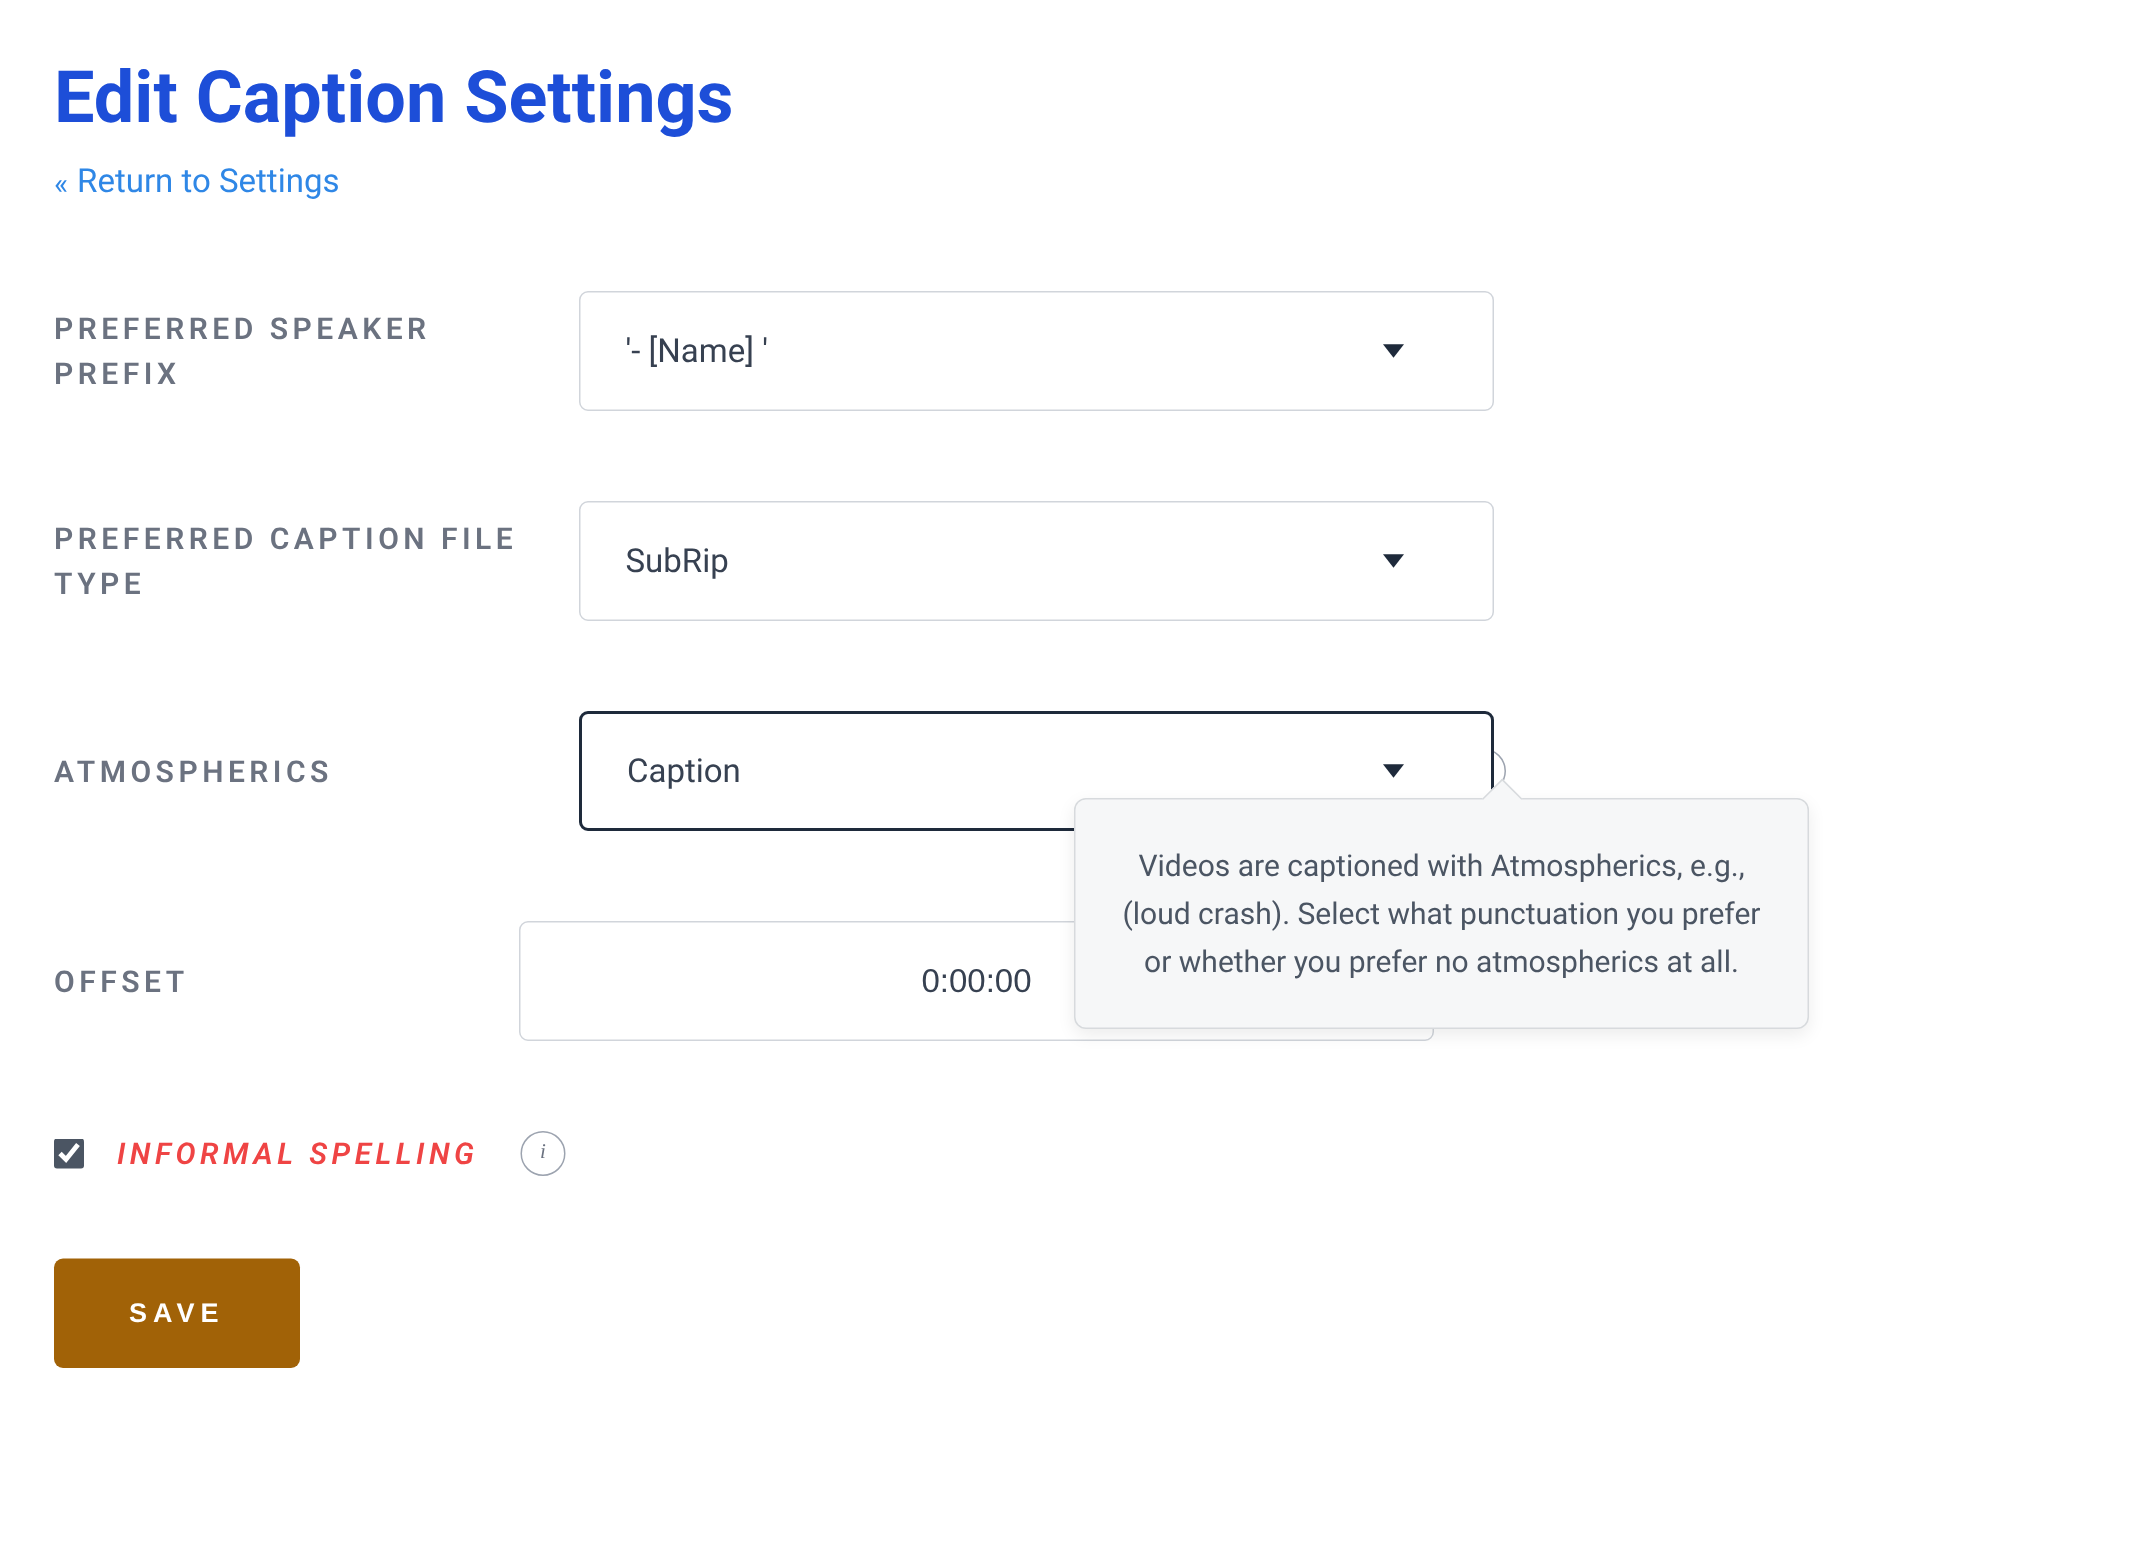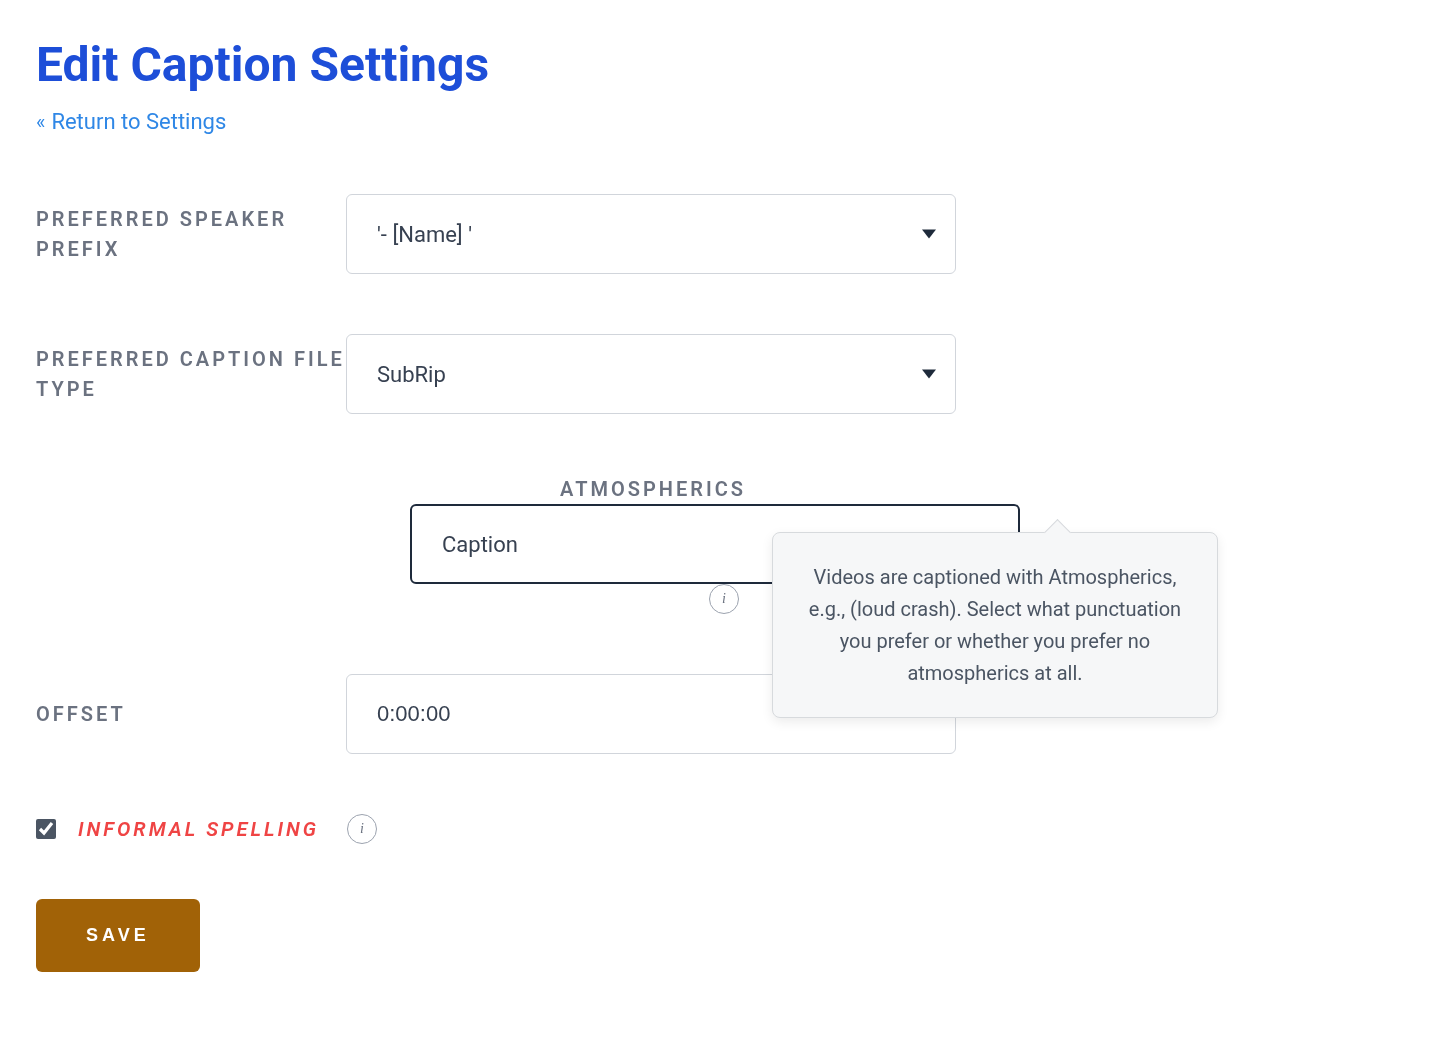--- a/index.html
+++ b/index.html
@@ -57,20 +57,21 @@
       height: 80px;
       border: 1px solid #d1d5db;
       border-radius: 6px;
       padding: 0 50px 0 30px;
       font-size: 22px;
       color: #374151;
       background: #ffffff;
       appearance: none;
       -webkit-appearance: none;
       cursor: pointer;
+      margin-left: 40px;
     }
     .select-field.focused {
       border: 2px solid #1e2a3b;
     }
     .select-caret {
       position: absolute;
       right: 20px;
       top: 50%;
       transform: translateY(-50%);
       pointer-events: none;
@@ -82,43 +83,44 @@
     }
     .text-input {
       width: 610px;
       height: 80px;
       border: 1px solid #d1d5db;
       border-radius: 6px;
       padding: 0 30px;
       font-size: 22px;
       color: #374151;
       background: #ffffff;
+      text-align: center;
     }
     .info-icon {
       display: inline-flex;
       align-items: center;
       justify-content: center;
       width: 30px;
       height: 30px;
       border: 1px solid #9ca3af;
       border-radius: 50%;
       color: #6b7280;
       font-size: 14px;
       font-family: Georgia, serif;
       font-style: italic;
       margin-left: 18px;
       cursor: pointer;
       flex-shrink: 0;
       background: #fff;
     }
     .tooltip {
       position: absolute;
-      left: 736px;
+      left: 680px;
       top: 58px;
-      width: 446px;
+      width: 490px;
       background: #f6f7f8;
       border: 1px solid #d7dadd;
       border-radius: 8px;
       padding: 28px 30px;
       font-size: 20px;
       color: #4b5563;
       text-align: center;
       line-height: 1.6;
       box-shadow: 0 4px 12px rgba(0,0,0,0.08);
       z-index: 10;
@@ -161,21 +163,20 @@
       border: none;
       border-radius: 6px;
       padding: 26px 50px;
       font-size: 18px;
       font-weight: 700;
       letter-spacing: 4px;
       cursor: pointer;
     }
     .row-with-info {
       position: relative;
-      flex-direction: column;
     }
   </style>
 </head>
 <body>
 
 
 
 <h1 class="page-title">Edit Caption Settings</h1>
 
 <a class="return-link">

